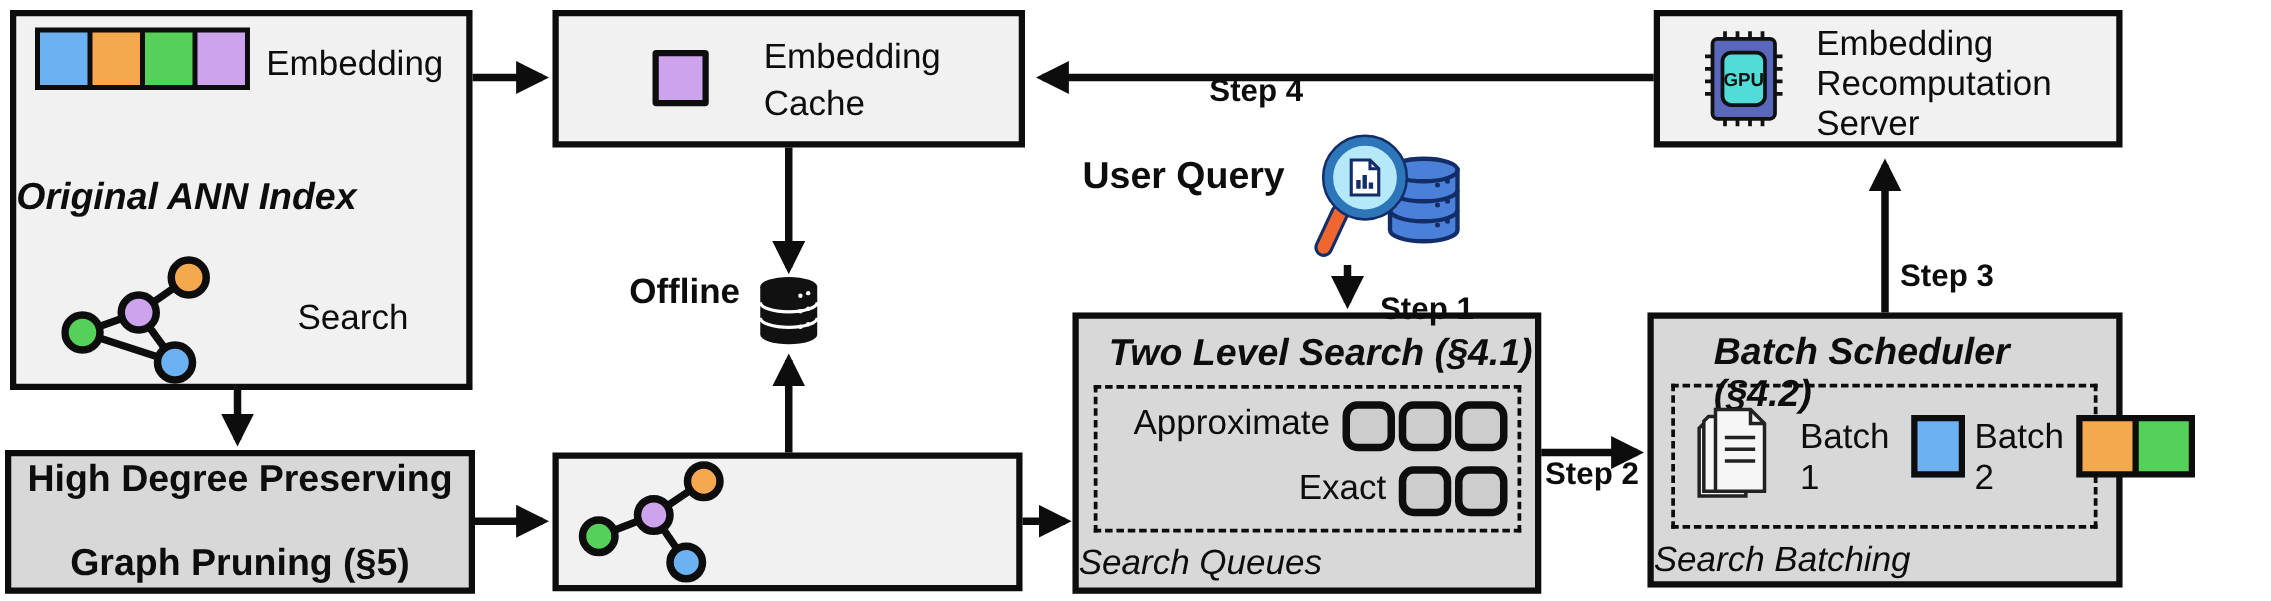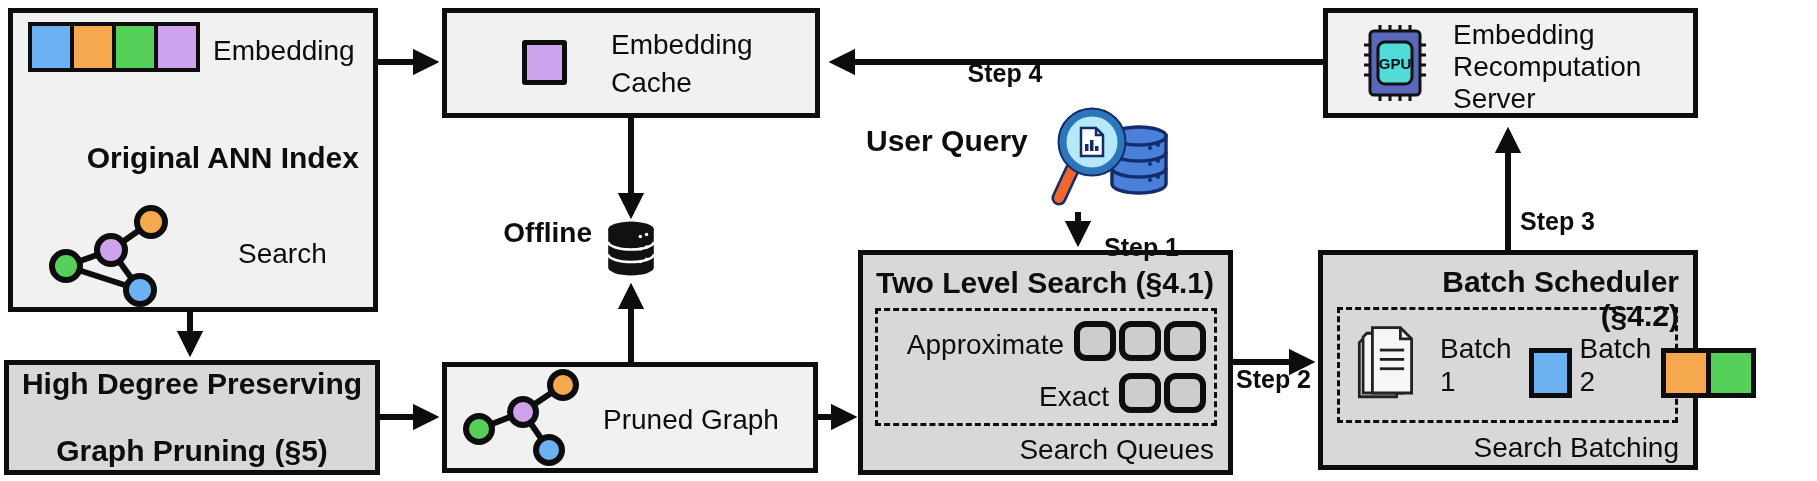--- a/index.html
+++ b/index.html
@@ -13,27 +13,27 @@
   .bold{font-weight:bold;}
   .title30{font-size:30px;font-weight:bold;}
   .step{position:absolute;font-size:25px;font-weight:bold;margin-top:37px;}
   .chip-strip{position:absolute;display:flex;gap:4px;background:#0d0d0d;padding:4px;}
   .chip{width:38px;height:42px;}
   .c-blue{background:var(--blue);}
   .c-orange{background:var(--orange);}
   .c-green{background:var(--green);}
   .c-purple{background:var(--purple);}
   .dashedbox{position:absolute;box-sizing:border-box;border:3px dashed #0d0d0d;}
-  .qrow{display:flex;align-items:flex-end;justify-content:flex-end;gap:10px;}
+  .qrow{display:flex;align-items:flex-start;justify-content:flex-end;gap:10px;}
   .qsq{width:42px;height:40px;box-sizing:border-box;border:6px solid #0d0d0d;
        border-radius:12px;background:var(--queue_fill);}
   .squares-duo{display:flex;background:#0d0d0d;padding:5px;gap:5px;}
   .sq40{width:40px;height:40px;}
   .sq-blue-framed{box-sizing:border-box;width:50px;height:50px;border:5px solid #0d0d0d;background:var(--blue);}
-  .centered{left:0;right:14px;text-align:right;}
+  .centered{left:0;right:0;text-align:left;font-style:italic;}
   svg{display:block;}
   .arrow-overlay{position:absolute;inset:0;pointer-events:none;}
 </style>
 </head>
 <body>
 
 <div class="canvas">
 
   <div class="box bg-light" style="left:8px;top:8px;width:370px;height:304px;">
     <div class="chip-strip" style="left:15px;top:9px;">
@@ -105,21 +105,20 @@
           <line x1="64" y1="45" x2="90" y2="83"></line>
         </g>
         <g stroke="#0d0d0d" stroke-width="6">
           <circle cx="104" cy="18" r="13" fill="var(--orange)"></circle>
           <circle cx="64" cy="45" r="13" fill="var(--purple)"></circle>
           <circle cx="20" cy="62" r="13" fill="var(--green)"></circle>
           <circle cx="90" cy="83" r="13" fill="var(--blue)"></circle>
         </g>
       </svg>
     </div>
-    <div class="abs lbl" style="left:156px;top:36px;">Pruned Graph</div>
   </div>
 
   <div class="abs bold" style="left:866px;top:124px;font-size:30px;">User Query</div>
   <div class="abs" style="left:1050px;top:106px;">
     <svg width="130" height="112" viewBox="0 0 130 112">
 
       <g stroke="var(--db_outline)" stroke-width="3.5" fill="var(--db_blue)">
         <path d="M62,30 v48 a27,9 0 0 0 54,0 v-48 z"></path>
         <ellipse cx="89" cy="30" rx="27" ry="9"></ellipse>
         <path d="M62,46 a27,9 0 0 0 54,0" fill="none"></path>
@@ -144,21 +143,21 @@
       <path d="M46,22 v7 h7" fill="none" stroke="var(--db_outline)" stroke-width="2.5"></path>
       <g fill="var(--db_outline)">
         <rect x="35" y="38" width="3.5" height="7"></rect>
         <rect x="40" y="34" width="3.5" height="11"></rect>
         <rect x="45" y="40" width="3.5" height="5"></rect>
       </g>
     </svg>
   </div>
 
   <div class="box bg-dark" style="left:858px;top:250px;width:375px;height:225px;">
-    <div class="abs title30 centered" style="top:11px;">Two Level Search (§4.1)</div>
+    <div class="abs title30 centered" style="top:11px;padding-left:24px;">Two Level Search (§4.1)</div>
     <div class="dashedbox" style="left:12px;top:53px;width:342px;height:118px;display:flex;flex-direction:column;justify-content:space-around;padding:4px 8px;">
       <div class="qrow">
         <span class="lbl">Approximate</span>
         <span class="qsq"></span>
         <span class="qsq" style="margin-left:-7px;"></span>
         <span class="qsq" style="margin-left:-7px;"></span>
       </div>
       <div class="qrow">
         <span class="lbl">Exact</span>
         <span class="qsq" style="margin-right:92px;"></span>

